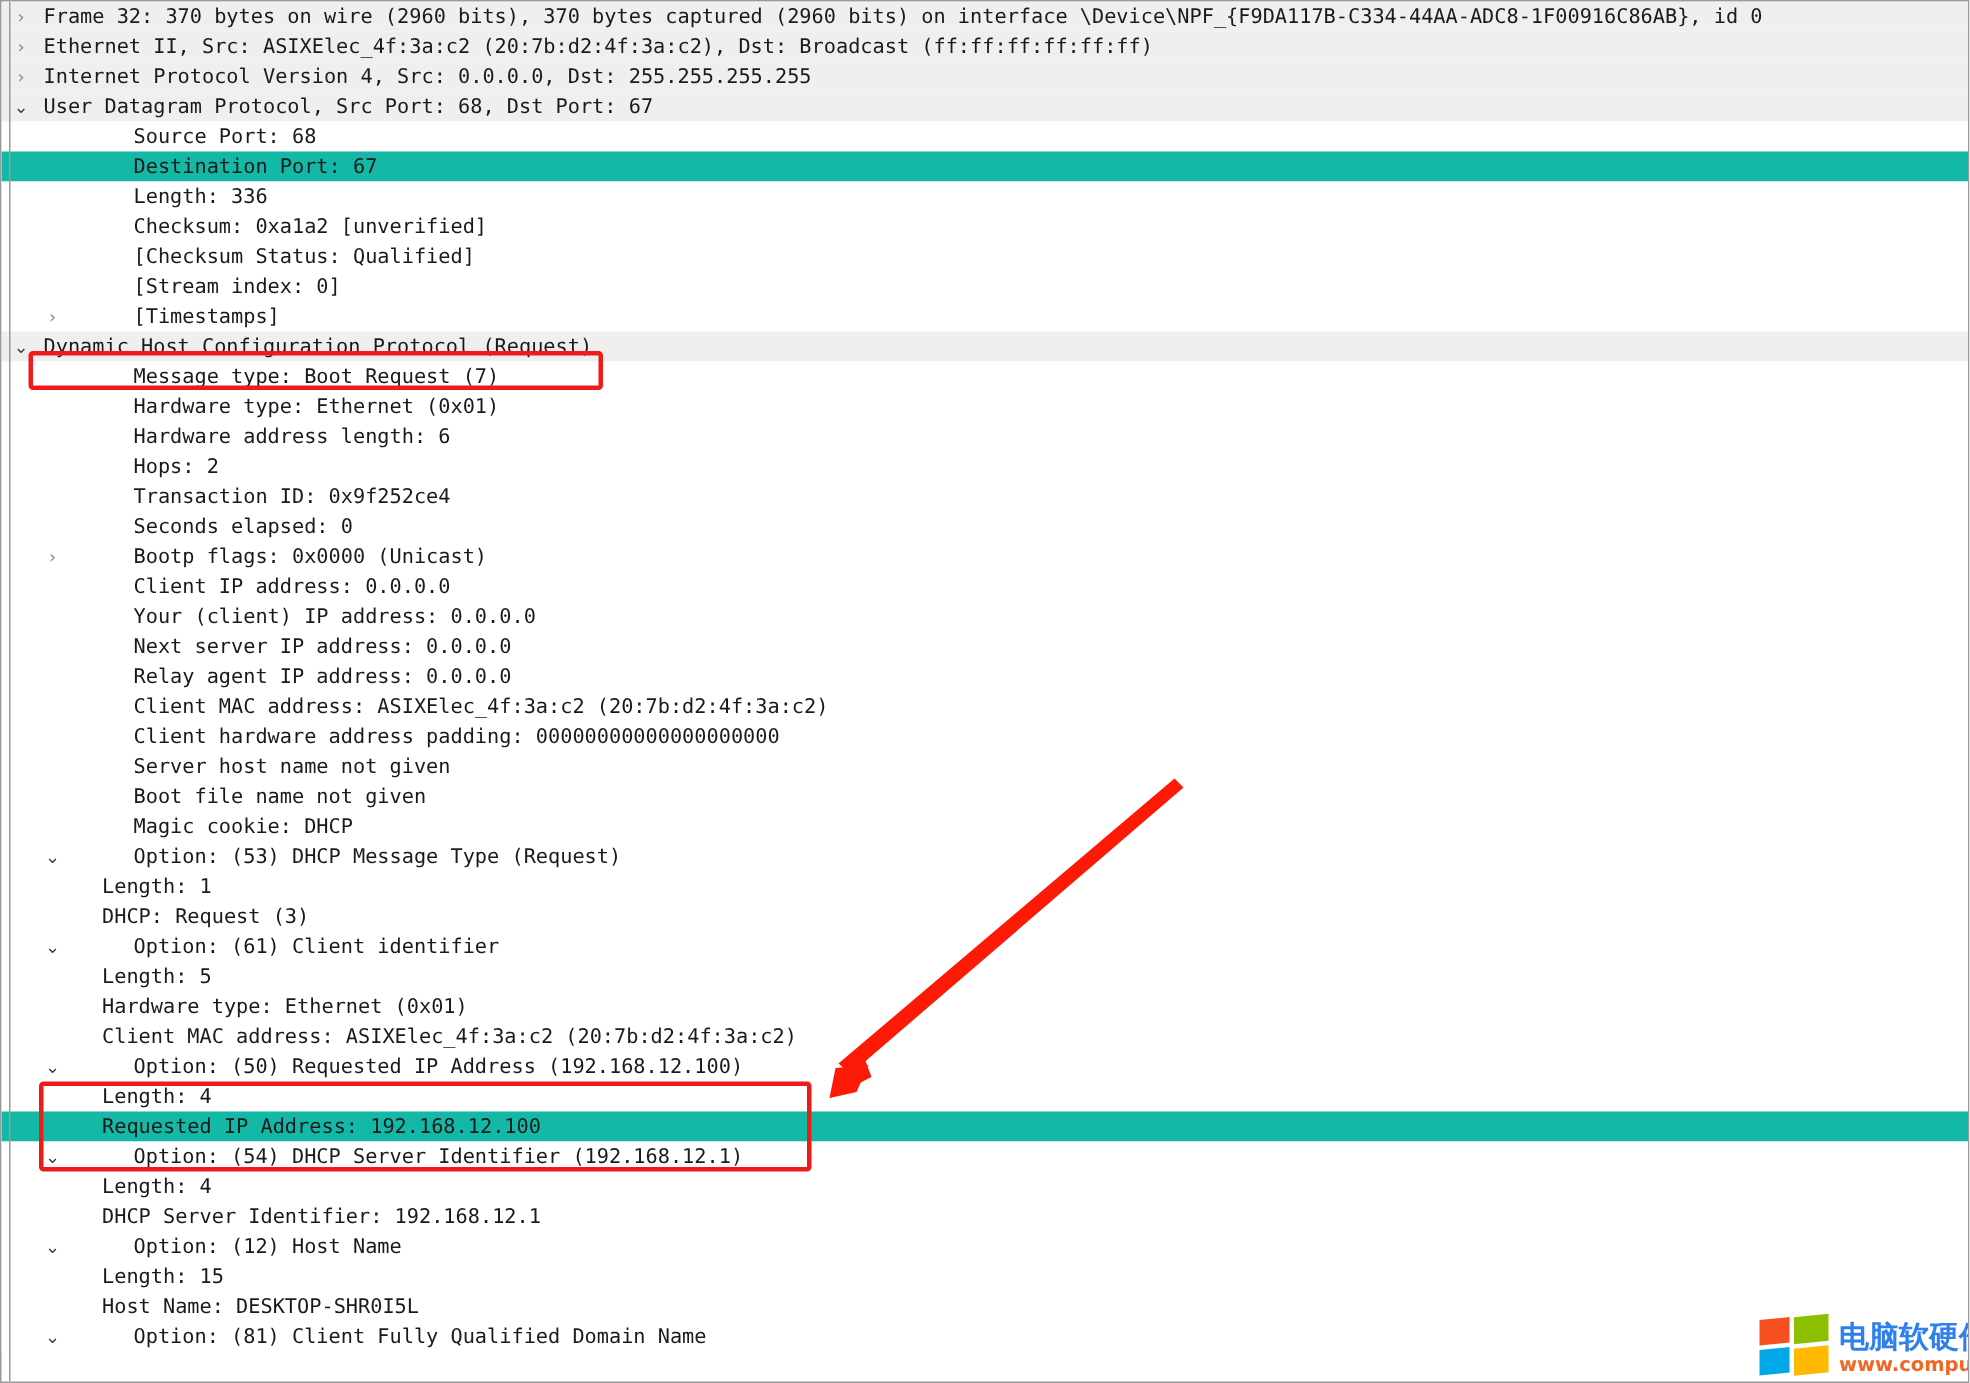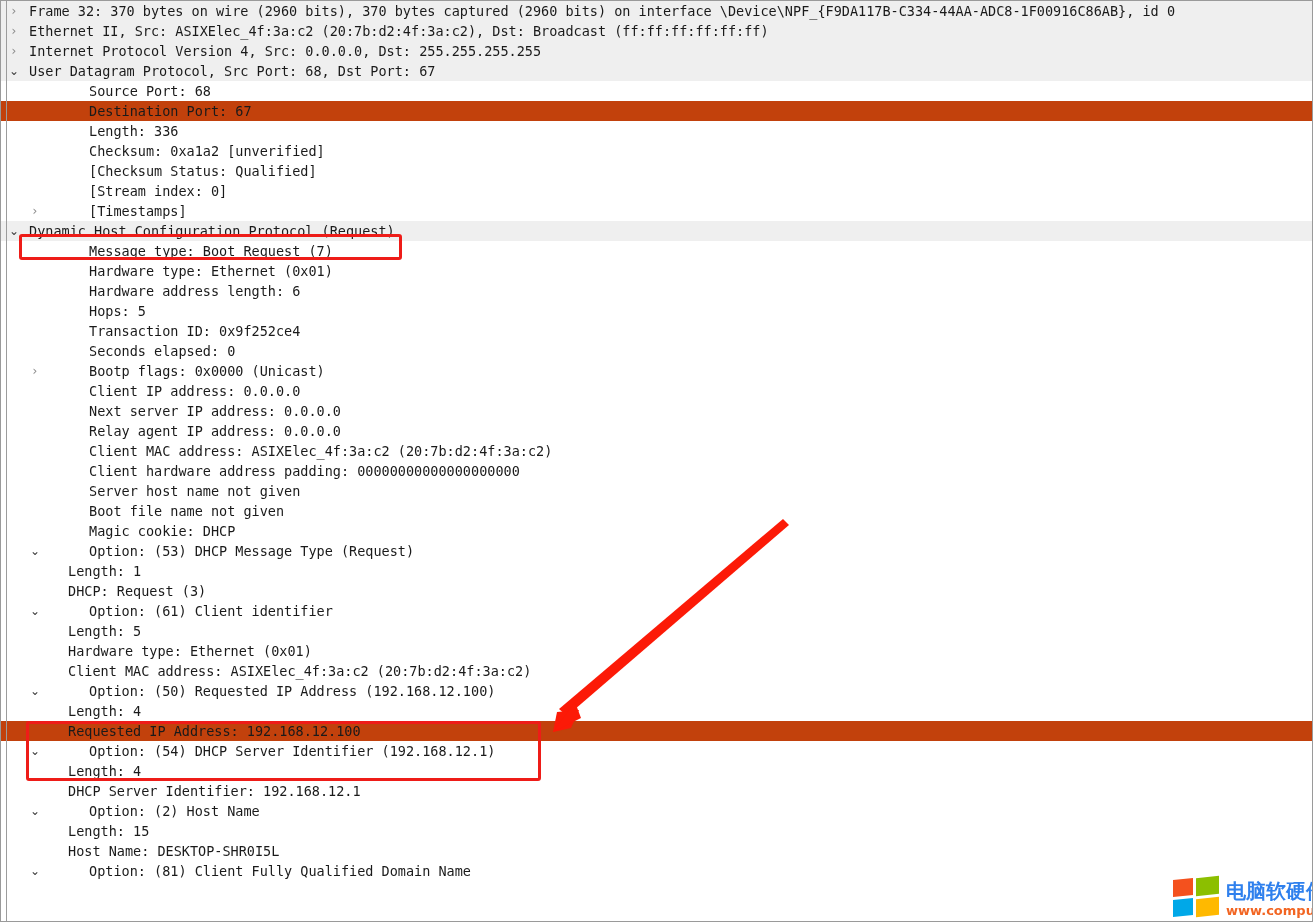--- a/index.html
+++ b/index.html
@@ -44,21 +44,21 @@
     line-height: 20px;
     white-space: pre;
     font-size: 13.5px;
     color: #1a1a1a;
     background: #ffffff;
   }
   .row.proto {
     background: #efefef;
   }
   .row.sel {
-    background: #c2410c;
+    background: #14b8a6;
   }
   .row .twisty {
     position: absolute;
     top: 0;
     width: 14px;
     text-align: center;
     font-size: 12px;
     color: #8b8b8b;
     font-family: "DejaVu Sans", "Liberation Sans", sans-serif;
     line-height: 20px;
@@ -172,46 +172,47 @@
       <div class="row lv1 sel"><span class="label">Destination Port: 67</span></div>
       <div class="row lv1"><span class="label">Length: 336</span></div>
       <div class="row lv1"><span class="label">Checksum: 0xa1a2 [unverified]</span></div>
       <div class="row lv1"><span class="label">[Checksum Status: Qualified]</span></div>
       <div class="row lv1"><span class="label">[Stream index: 0]</span></div>
       <div class="row lv1"><span class="twisty">›</span><span class="label">[Timestamps]</span></div>
       <div class="row lv0 proto"><span class="twisty open">⌄</span><span class="label">Dynamic Host Configuration Protocol (Request)</span></div>
       <div class="row lv1"><span class="label">Message type: Boot Request (7)</span></div>
       <div class="row lv1"><span class="label">Hardware type: Ethernet (0x01)</span></div>
       <div class="row lv1"><span class="label">Hardware address length: 6</span></div>
-      <div class="row lv1"><span class="label">Hops: 5</span></div>
+      <div class="row lv1"><span class="label">Hops: 2</span></div>
       <div class="row lv1"><span class="label">Transaction ID: 0x9f252ce4</span></div>
       <div class="row lv1"><span class="label">Seconds elapsed: 0</span></div>
       <div class="row lv1"><span class="twisty">›</span><span class="label">Bootp flags: 0x0000 (Unicast)</span></div>
       <div class="row lv1"><span class="label">Client IP address: 0.0.0.0</span></div>
+      <div class="row lv1"><span class="label">Your (client) IP address: 0.0.0.0</span></div>
       <div class="row lv1"><span class="label">Next server IP address: 0.0.0.0</span></div>
       <div class="row lv1"><span class="label">Relay agent IP address: 0.0.0.0</span></div>
       <div class="row lv1"><span class="label">Client MAC address: ASIXElec_4f:3a:c2 (20:7b:d2:4f:3a:c2)</span></div>
       <div class="row lv1"><span class="label">Client hardware address padding: 00000000000000000000</span></div>
       <div class="row lv1"><span class="label">Server host name not given</span></div>
       <div class="row lv1"><span class="label">Boot file name not given</span></div>
       <div class="row lv1"><span class="label">Magic cookie: DHCP</span></div>
       <div class="row lv1"><span class="twisty open">⌄</span><span class="label">Option: (53) DHCP Message Type (Request)</span></div>
       <div class="row lv2"><span class="label">Length: 1</span></div>
       <div class="row lv2"><span class="label">DHCP: Request (3)</span></div>
       <div class="row lv1"><span class="twisty open">⌄</span><span class="label">Option: (61) Client identifier</span></div>
       <div class="row lv2"><span class="label">Length: 5</span></div>
       <div class="row lv2"><span class="label">Hardware type: Ethernet (0x01)</span></div>
       <div class="row lv2"><span class="label">Client MAC address: ASIXElec_4f:3a:c2 (20:7b:d2:4f:3a:c2)</span></div>
       <div class="row lv1"><span class="twisty open">⌄</span><span class="label">Option: (50) Requested IP Address (192.168.12.100)</span></div>
       <div class="row lv2"><span class="label">Length: 4</span></div>
       <div class="row lv2 sel"><span class="label">Requested IP Address: 192.168.12.100</span></div>
       <div class="row lv1"><span class="twisty open">⌄</span><span class="label">Option: (54) DHCP Server Identifier (192.168.12.1)</span></div>
       <div class="row lv2"><span class="label">Length: 4</span></div>
       <div class="row lv2"><span class="label">DHCP Server Identifier: 192.168.12.1</span></div>
-      <div class="row lv1"><span class="twisty open">⌄</span><span class="label">Option: (2) Host Name</span></div>
+      <div class="row lv1"><span class="twisty open">⌄</span><span class="label">Option: (12) Host Name</span></div>
       <div class="row lv2"><span class="label">Length: 15</span></div>
       <div class="row lv2"><span class="label">Host Name: DESKTOP-SHR0I5L</span></div>
       <div class="row lv1"><span class="twisty open">⌄</span><span class="label">Option: (81) Client Fully Qualified Domain Name</span></div>
     </div>
 
   <div class="anno-layer">
 
     <div class="redbox" id="redbox-dhcp-header"></div>
 
     <div class="redbox" id="redbox-requested-ip"></div>

